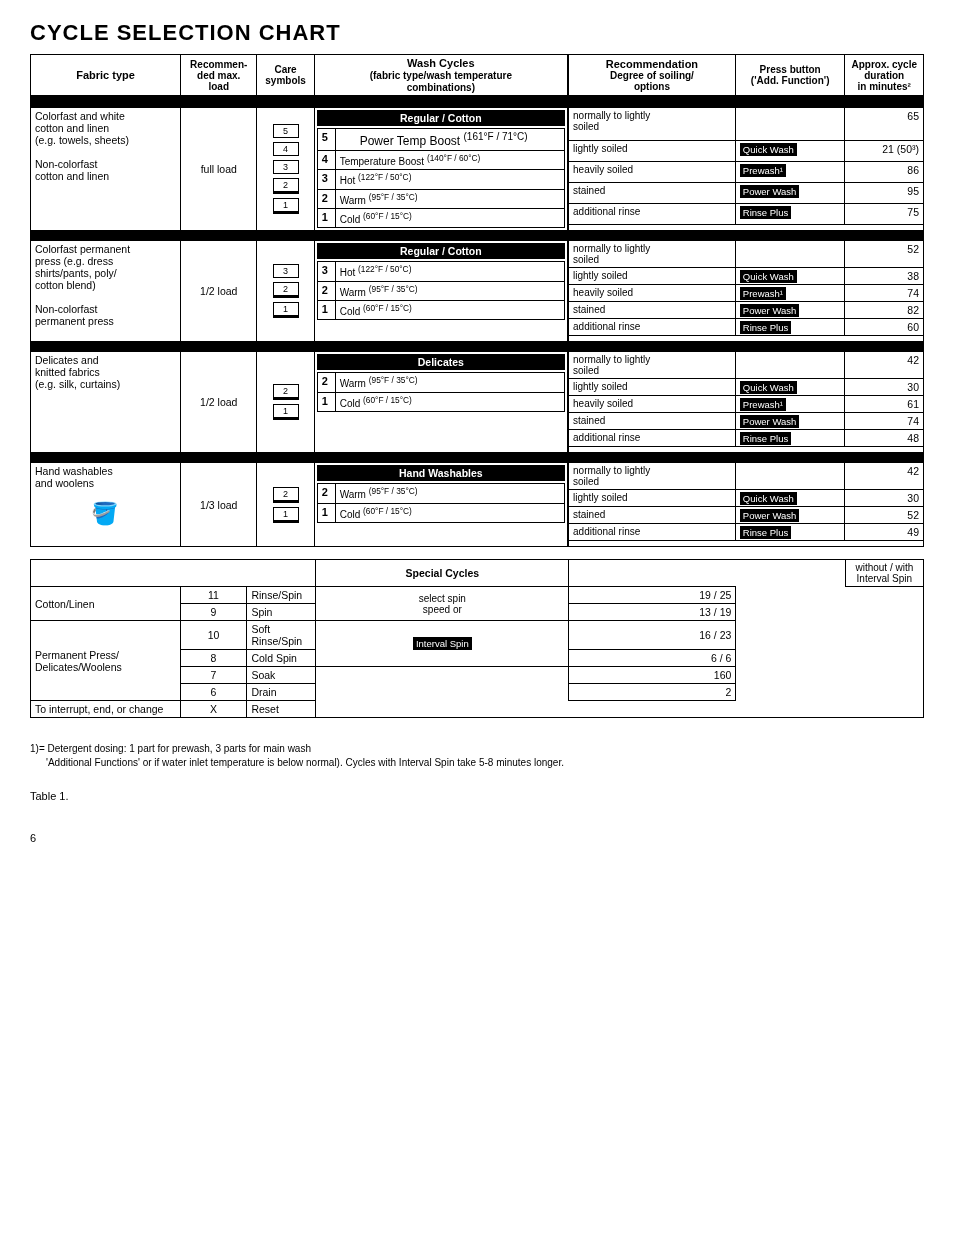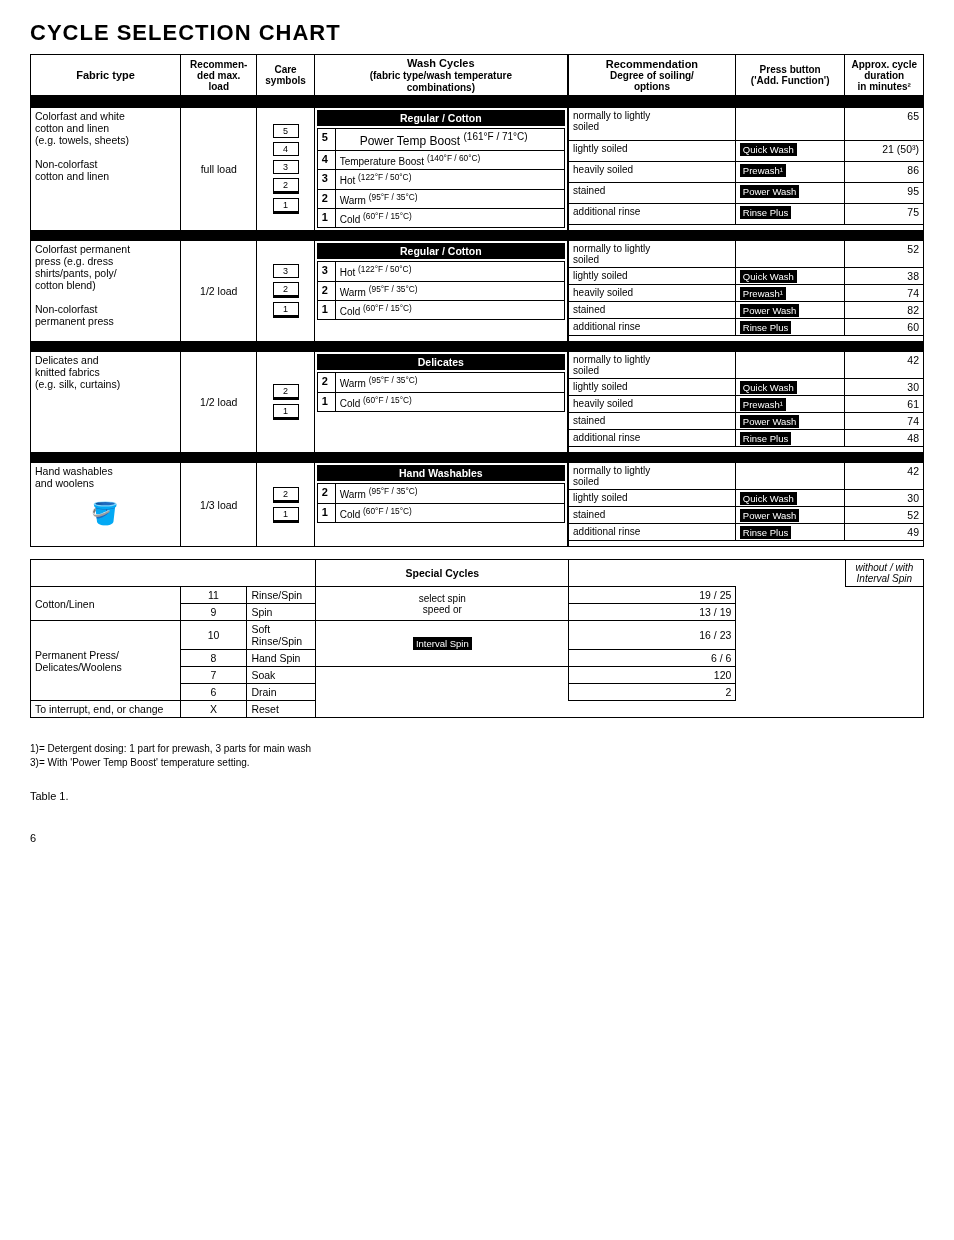--- a/index.html
+++ b/index.html
@@ -409,21 +409,21 @@
     <col style="width:220px">
     <col style="width:145px">
     <col style="width:95px">
     <col style="width:68px">
   </colgroup>
   <thead>
     <tr>
       <th colspan="3" style="border:none; border-right:1px solid #000;"></th>
       <th class="special-header" style="text-align:center;">Special Cycles</th>
       <th colspan="2" style="border:none;"></th>
-      <th style="text-align:center; font-size:10px; font-weight:normal;font-style:italic;">without / with<br>Interval Spin</th>
+      <th style="text-align:center; font-size:10px; font-weight:normal;">without / with<br>Interval Spin</th>
     </tr>
   </thead>
   <tbody>
     <tr>
       <td rowspan="2">Cotton/Linen</td>
       <td style="text-align:center;">11</td>
       <td colspan="1">Rinse/Spin</td>
       <td rowspan="2" style="text-align:center; font-size:10px; border-left:1px solid #000;">select spin<br>speed or</td>
       <td style="text-align:right;">19 / 25</td>
     </tr>
@@ -434,43 +434,43 @@
     </tr>
     <tr>
       <td rowspan="4">Permanent Press/<br>Delicates/Woolens</td>
       <td style="text-align:center;">10</td>
       <td>Soft Rinse/Spin</td>
       <td rowspan="2" style="text-align:center; font-size:10px; border-left:1px solid #000;"><span class="black-btn">Interval Spin</span></td>
       <td style="text-align:right;">16 / 23</td>
     </tr>
     <tr>
       <td style="text-align:center;">8</td>
-      <td>Hand Spin</td>
+      <td>Cold Spin</td>
       <td style="text-align:right;">6 / 6</td>
     </tr>
     <tr>
       <td style="text-align:center;">7</td>
       <td>Soak</td>
       <td style="border:none;"></td>
-      <td style="text-align:right;">120</td>
+      <td style="text-align:right;">160</td>
     </tr>
     <tr>
       <td style="text-align:center;">6</td>
       <td>Drain</td>
       <td style="border:none;"></td>
       <td style="text-align:right;">2</td>
     </tr>
     <tr>
       <td>To interrupt, end, or change</td>
       <td style="text-align:center;">X</td>
       <td>Reset</td>
       <td colspan="3" style="border:none;"></td>
     </tr>
   </tbody>
 </table>
 
 <div class="footnotes">
   <div>1)= Detergent dosing: 1 part for prewash, 3 parts for main wash</div>
-  <div>3)= With 'Power Temp Boost' temperature setting.</div>
+  <div style="margin-left:16px;">'Additional Functions' or if water inlet temperature is below normal). Cycles with Interval Spin take 5-8 minutes longer.</div>
 </div>
 
 <div class="table-label" style="margin-top:20px;">Table 1.</div>
 <div class="page-num" style="margin-top:30px;">6</div>
 
 </body></html>

